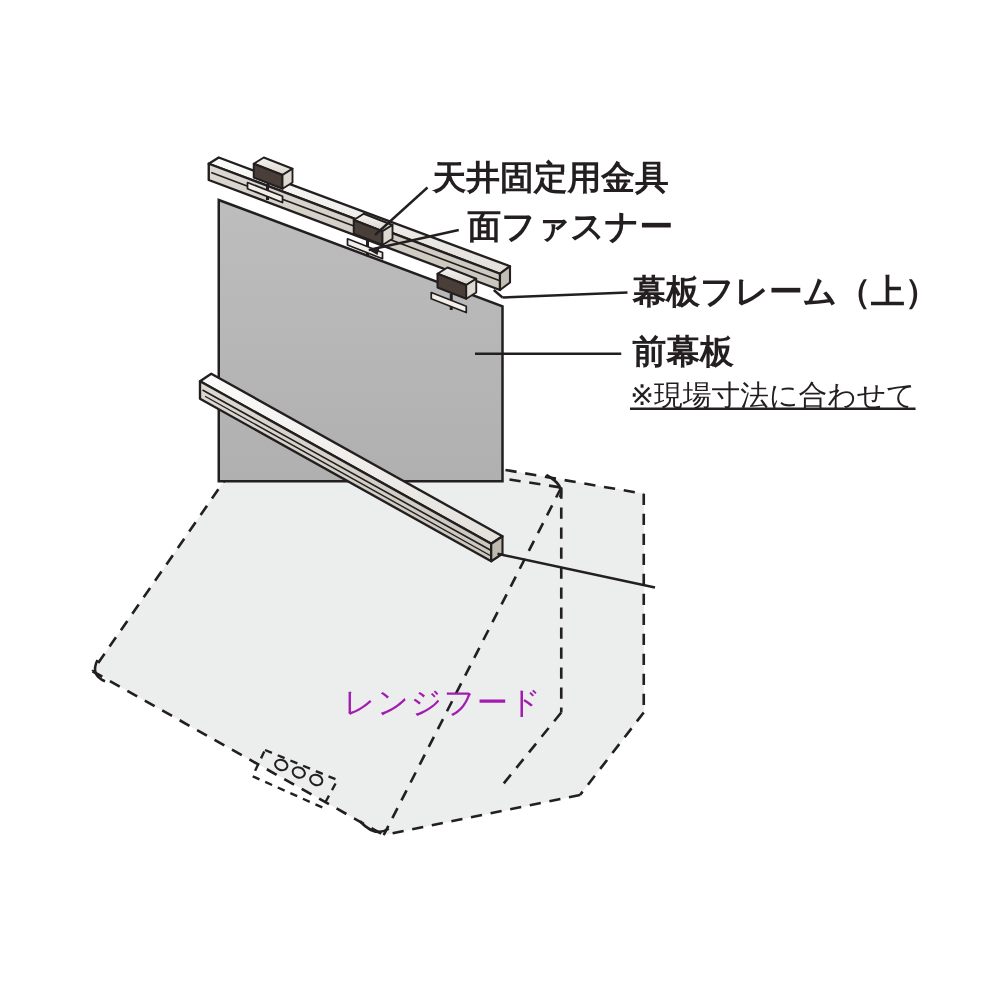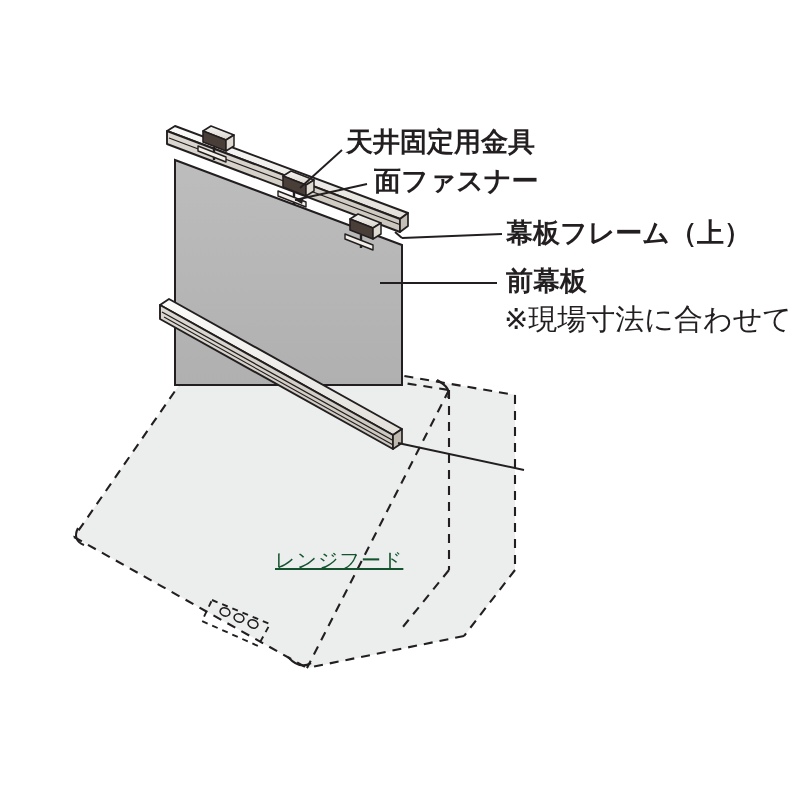--- a/index.html
+++ b/index.html
@@ -29,30 +29,30 @@
     font-family: "Liberation Sans", "DejaVu Sans", sans-serif;
     white-space: nowrap;
     line-height: 1.0;
     font-weight: 700;
   }
   .lbl-main {
     font-size: 27px;
     letter-spacing: 0px;
   }
   .lbl-note {
-    font-size: 29px;
+    font-size: 23px;
     font-weight: 500;
     letter-spacing: 0px;
+    text-decoration: underline;
   }
   .lbl-hood {
-    font-size: 20px;
+    font-size: 25px;
     font-weight: 500;
-    color: #14532d;
+    color: #a21caf;
     letter-spacing: 1px;
-    text-decoration: underline;
   }
 </style>
 </head>
 <body>
 
 <div id="canvas">
 
   <svg id="diagram" viewBox="0 0 800 800">
 
     <defs>

